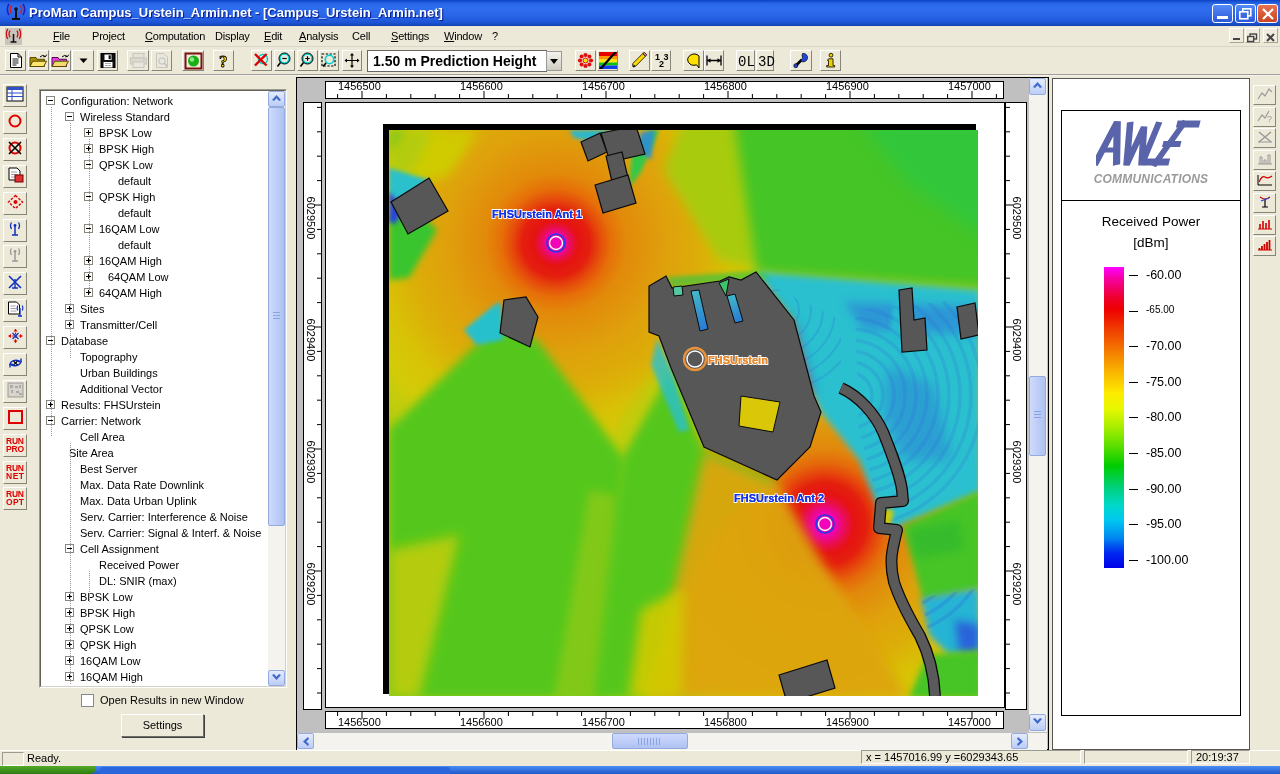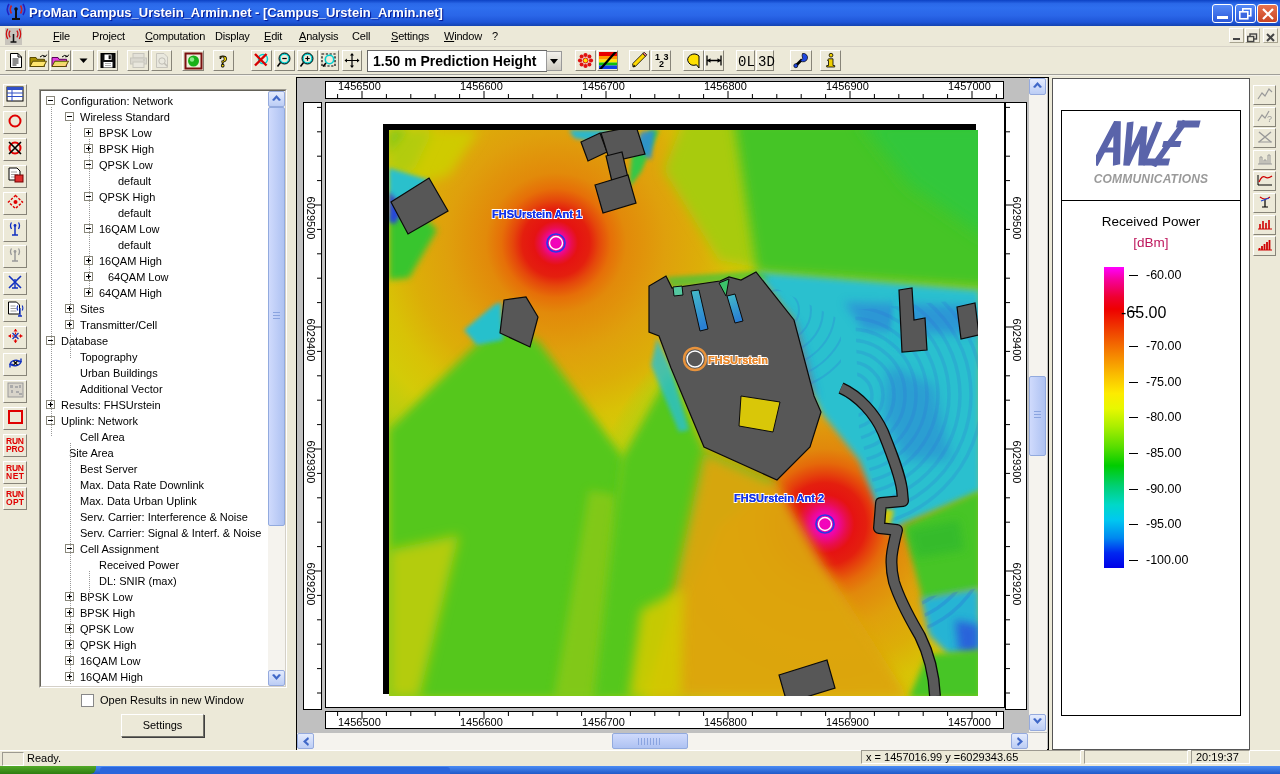--- a/index.html
+++ b/index.html
@@ -396,21 +396,21 @@
 <span class="ebox plus" style="left:65px;top:320px"></span>
 <div class="trow" style="left:80px;top:317px;line-height:16px">Transmitter/Cell</div>
 <span class="ebox" style="left:46px;top:336px"></span>
 <div class="trow" style="left:61px;top:333px;line-height:16px">Database</div>
 <div class="trow" style="left:80px;top:349px;line-height:16px">Topography</div>
 <div class="trow" style="left:80px;top:365px;line-height:16px">Urban Buildings</div>
 <div class="trow" style="left:80px;top:381px;line-height:16px">Additional Vector</div>
 <span class="ebox plus" style="left:46px;top:400px"></span>
 <div class="trow" style="left:61px;top:397px;line-height:16px">Results: FHSUrstein</div>
 <span class="ebox" style="left:46px;top:416px"></span>
-<div class="trow" style="left:61px;top:413px;line-height:16px">Uplink: Network</div>
+<div class="trow" style="left:61px;top:413px;line-height:16px">Carrier: Network</div>
 <div class="trow" style="left:80px;top:429px;line-height:16px">Cell Area</div>
 <div class="trow" style="left:69px;top:445px;line-height:16px">Site Area</div>
 <div class="trow" style="left:80px;top:461px;line-height:16px">Best Server</div>
 <div class="trow" style="left:80px;top:477px;line-height:16px">Max. Data Rate Downlink</div>
 <div class="trow" style="left:80px;top:493px;line-height:16px">Max. Data Urban Uplink</div>
 <div class="trow" style="left:80px;top:509px;line-height:16px">Serv. Carrier: Interference &amp; Noise</div>
 <div class="trow" style="left:80px;top:525px;line-height:16px">Serv. Carrier: Signal &amp; Interf. &amp; Noise</div>
 <span class="ebox" style="left:65px;top:544px"></span>
 <div class="trow" style="left:80px;top:541px;line-height:16px">Cell Assignment</div>
 <div class="trow" style="left:99px;top:557px;line-height:16px">Received Power</div>
@@ -817,28 +817,28 @@
 <path d="M33 3 L40 46 L48 8 L55 46 L62 3" stroke-width="6.5"></path>
 <path d="M88 2 L67 47" stroke-width="6.5"></path>
 <path d="M80 5 L103 5" stroke-width="7"></path>
 <path d="M71 25 L89 25" stroke-width="6"></path>
 <path d="M57 43 L82 43" stroke-width="7"></path>
 </g>
   </svg>
 <div class="abs" style="left:1061px;top:172px;width:180px;text-align:center;font-size:12px;font-weight:bold;font-style:italic;letter-spacing:0.2px;color:#9a9a9a">COMMUNICATIONS</div>
 <div class="abs" style="left:1061px;top:200px;width:180px;height:1px;background:#000"></div>
 <div class="abs" style="left:1061px;top:214px;width:180px;text-align:center;font-size:13.5px;color:#000">Received Power</div>
-<div class="abs" style="left:1061px;top:235px;width:180px;text-align:center;font-size:13.5px;color:#be185d">[dBm]</div>
+<div class="abs" style="left:1061px;top:235px;width:180px;text-align:center;font-size:13.5px;color:#000000">[dBm]</div>
 <div class="abs" style="left:1104px;top:267px;width:20px;height:301px;background:linear-gradient(180deg,
  #ff00ff 0%,#f6009e 4%,#ee0030 10%,#ee0000 14%,#f04800 22%,#f58400 29%,#fabe00 36%,#fdeb00 42%,#e8f800 47%,
  #aaee00 53%,#55dd00 60%,#00cc00 66%,#00d077 73%,#00d8c8 79%,#00c8f0 84%,#0088f0 90%,#0028f0 95%,#0000e8 100%)"></div>
 <div class="abs" style="left:1129px;top:275px;width:9px;height:1px;background:#000"></div>
 <div class="abs" style="left:1146px;top:268px;font-size:12.5px">-60.00</div>
 <div class="abs" style="left:1129px;top:310.6px;width:9px;height:1px;background:#000"></div>
-<div class="abs" style="left:1121px;top:303.6px;font-size:16px">-65.00</div>
+<div class="abs" style="left:1146px;top:303.6px;font-size:10px">-65.00</div>
 <div class="abs" style="left:1129px;top:346.2px;width:9px;height:1px;background:#000"></div>
 <div class="abs" style="left:1146px;top:339.2px;font-size:12.5px">-70.00</div>
 <div class="abs" style="left:1129px;top:381.8px;width:9px;height:1px;background:#000"></div>
 <div class="abs" style="left:1146px;top:374.8px;font-size:12.5px">-75.00</div>
 <div class="abs" style="left:1129px;top:417.4px;width:9px;height:1px;background:#000"></div>
 <div class="abs" style="left:1146px;top:410.4px;font-size:12.5px">-80.00</div>
 <div class="abs" style="left:1129px;top:453px;width:9px;height:1px;background:#000"></div>
 <div class="abs" style="left:1146px;top:446px;font-size:12.5px">-85.00</div>
 <div class="abs" style="left:1129px;top:488.6px;width:9px;height:1px;background:#000"></div>
 <div class="abs" style="left:1146px;top:481.6px;font-size:12.5px">-90.00</div>

